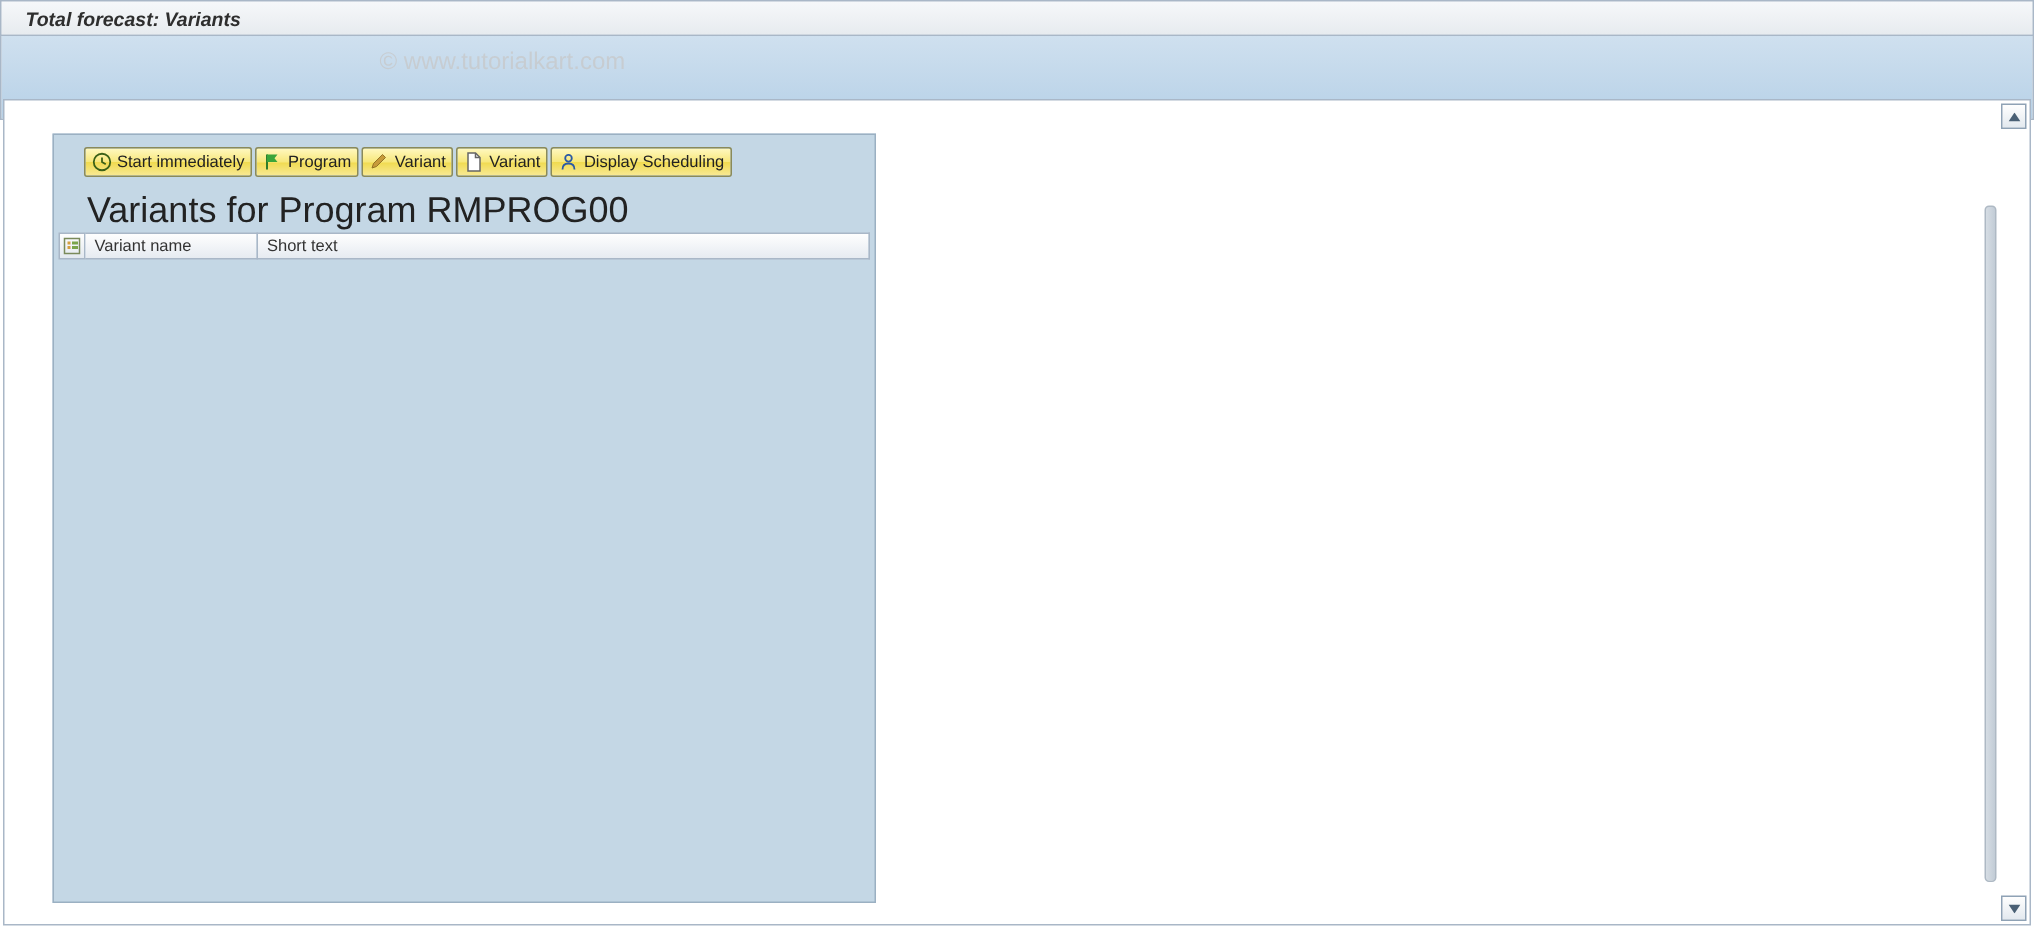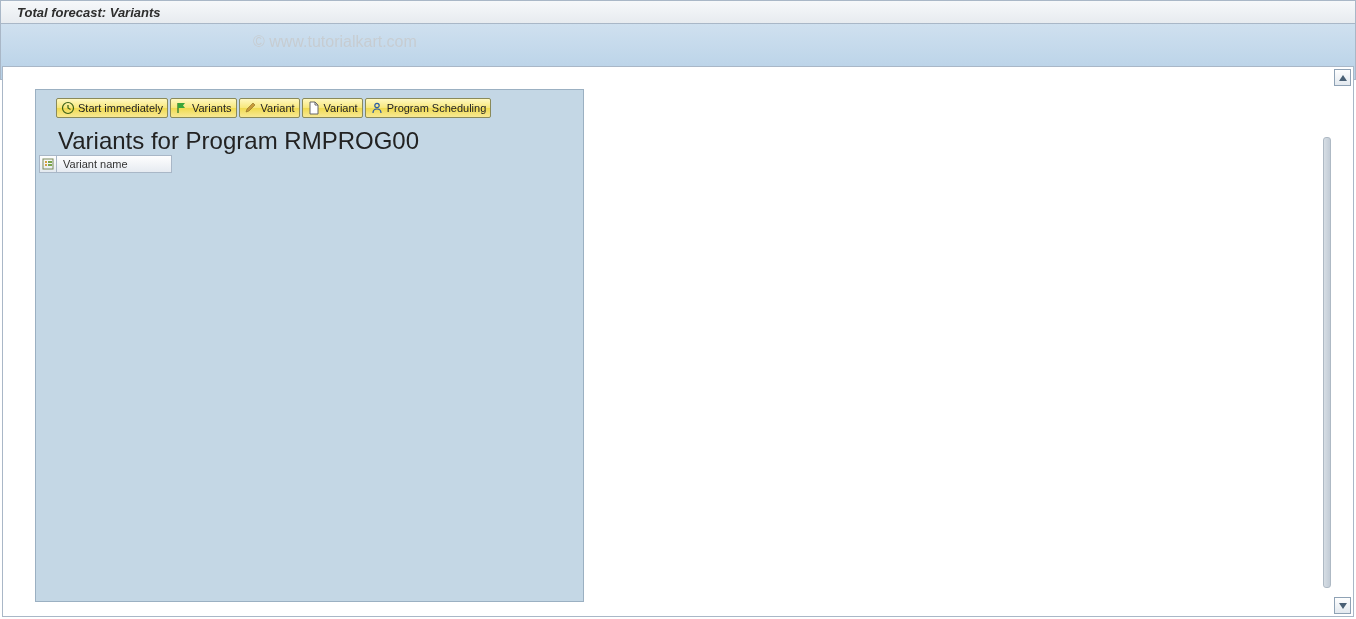--- a/index.html
+++ b/index.html
@@ -186,21 +186,21 @@
         </span>
         <span>Start immediately</span>
       </div>
       <div class="tb-btn">
         <span class="tb-icon">
           <svg viewBox="0 0 14 14">
               <path d="M3 2 L3 12" stroke="#2a7a2a" stroke-width="1.3"></path>
               <path d="M3 2 L10 2 L8 4.5 L10 7 L3 7 Z" fill="#3aa53a"></path>
             </svg>
         </span>
-        <span>Variants</span>
+        <span>Program</span>
       </div>
       <div class="tb-btn">
         <span class="tb-icon">
           <svg viewBox="0 0 14 14">
               <path d="M2 11 L3 8 L9 2 L11 4 L5 10 L2 11 Z" fill="#c79a3a" stroke="#8a6a20" stroke-width="0.6"></path>
             </svg>
         </span>
         <span>Variant</span>
       </div>
       <div class="tb-btn">
@@ -212,36 +212,39 @@
         </span>
         <span>Variant</span>
       </div>
       <div class="tb-btn">
         <span class="tb-icon">
           <svg viewBox="0 0 14 14">
               <circle cx="7" cy="4.5" r="2.2" fill="none" stroke="#2a5aa5" stroke-width="1.2"></circle>
               <path d="M3 12 C3 9 5 8 7 8 C9 8 11 9 11 12" fill="none" stroke="#2a5aa5" stroke-width="1.2"></path>
             </svg>
         </span>
-        <span>Program Scheduling</span>
+        <span>Display Scheduling</span>
       </div>
     </div>
 
     <div class="panel-title">Variants for Program RMPROG00</div>
 
     <div class="table-header">
       <div class="th-cell-sel">
         <svg width="12" height="12" viewBox="0 0 12 12">
           <rect x="1" y="1" width="10" height="10" fill="none" stroke="#7a8a5a" stroke-width="1"></rect>
           <rect x="3" y="3" width="2" height="2" fill="#d4a040"></rect>
           <rect x="3" y="6" width="2" height="2" fill="#d4a040"></rect>
           <rect x="6" y="3" width="4" height="2" fill="#7aa54a"></rect>
           <rect x="6" y="6" width="4" height="2" fill="#7aa54a"></rect>
         </svg>
       </div>
       <div class="th-cell th-variant">
         <span>Variant name</span>
       </div>
+      <div class="th-cell th-short">
+        <span>Short text</span>
+      </div>
     </div>
 
   </div>
 
 </div>
 
 </body></html>

